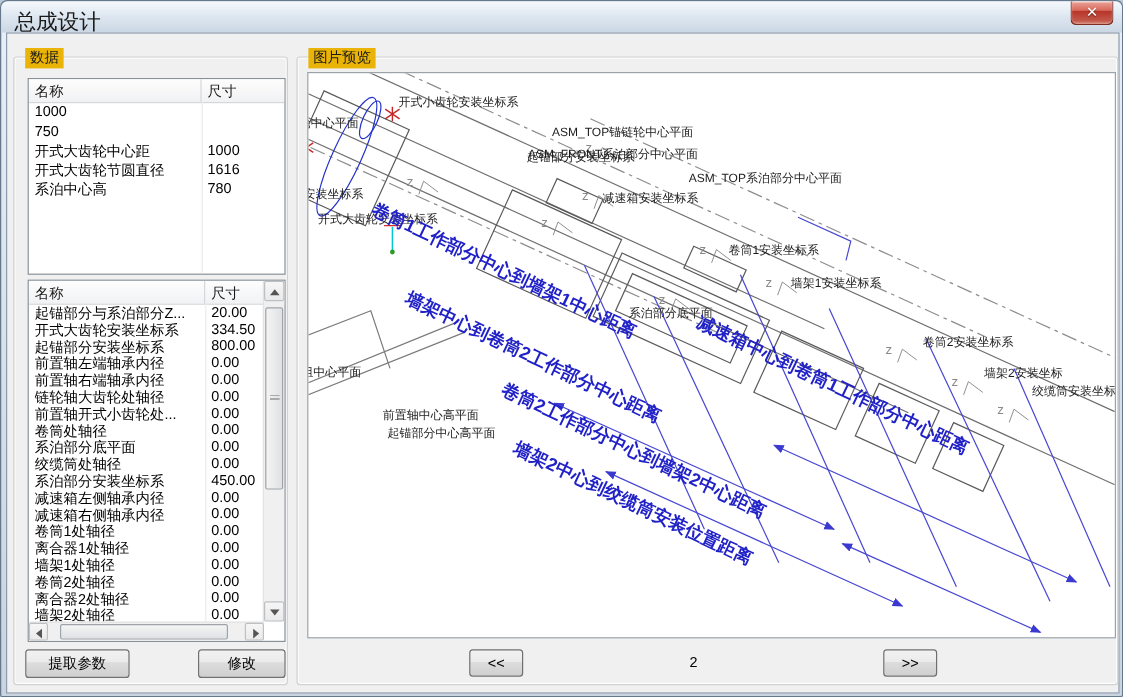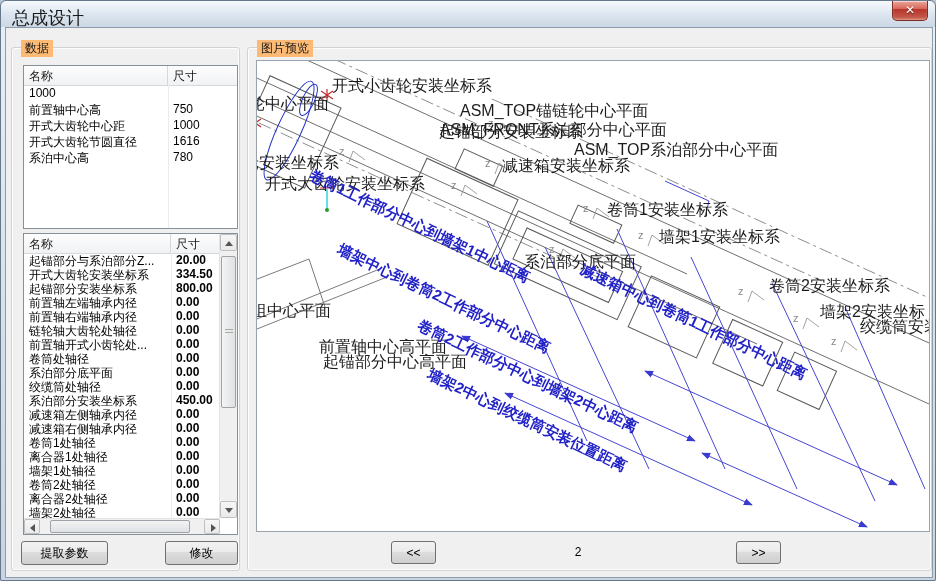--- a/index.html
+++ b/index.html
@@ -11,39 +11,39 @@
   .close-btn{position:absolute;right:7px;top:0px;width:36px;height:20px;cursor:default;
              background:linear-gradient(#eba69c 0%,#d8685a 40%,#b8352a 45%,#c2574a 85%,#d98c7c);
              border:1px solid #7e2c24;border-top:none;border-radius:0 0 5px 5px;
              box-shadow:inset 0 1px 0 rgba(255,255,255,.5), inset 0 0 2px rgba(255,255,255,.35);
              color:#fff;text-align:center;font-size:12px;font-weight:bold;line-height:19px;box-sizing:border-box;
              text-shadow:0 1px 1px rgba(0,0,0,.5);}
   .client{position:absolute;left:4px;top:26px;width:928px;height:551px;background:#f0f0f0;
           border:1px solid #8d9cac;box-sizing:border-box;}
   
   .group{position:absolute;border:1px solid #d2d2d2;border-radius:3px;box-shadow:inset 0 0 0 1px #fdfdfd;}
-  .group-label{position:absolute;top:-8px;left:9px;background:#fdba74;padding:0 4px;font-size:12px;color:#1a1a1a;}
+  .group-label{position:absolute;top:-8px;left:9px;background:#eab308;padding:0 4px;font-size:12px;color:#1a1a1a;}
   .g-data{left:5px;top:19px;width:227px;height:522px;}
   .g-preview{left:241px;top:19px;width:683px;height:522px;}
 
   .tbl{position:absolute;background:#fff;border:1px solid #889097;box-sizing:border-box;overflow:hidden;}
   .t1{left:11px;top:17px;width:215px;height:164px;}
   .t2{left:11px;top:185px;width:215px;height:302px;}
   .thead{display:flex;height:19px;background:linear-gradient(#fdfdfd,#f1f2f4);border-bottom:1px solid #d5d7da;}
   .th{font-size:12px;color:#1a1a1a;padding:2px 0 0 5px;box-sizing:border-box;border-right:1px solid #d5d7da;}
   .t1 .th.h0{width:144px;}  .t1 .th.h1{flex:1;border-right:none;}
   .t2 .th.h0{width:147px;}  .t2 .th.h1{width:49px;border-right:none;}
   .tbody{position:relative;}
   .t1 .tbody{height:143px;}
   .t2 .tbody{position:absolute;left:0;top:19px;width:196px;height:265px;overflow:hidden;}
   .tr{display:flex;}
   .t1 .tr{height:16px;} .t2 .tr{height:14px;}
   .td{font-size:12px;color:#000;padding-left:5px;white-space:nowrap;overflow:hidden;box-sizing:border-box;}
   .t1 .td.c0{width:144px;} .t1 .td.c1{flex:1;}
-  .t2 .td.c0{width:147px;} .t2 .td.c1{width:49px;font-weight:bold;}
+  .t2 .td.c0{width:147px;} .t2 .td.c1{width:49px;}
   .colsep{position:absolute;top:19px;bottom:0;width:1px;background:#ececec;}
   .t1 .colsep{left:144px;} .t2 .colsep{left:147px;bottom:16px;}
 
   
   .vscroll{position:absolute;right:0;top:0;width:18px;height:284px;background:#f0f0f0;border-left:1px solid #e3e3e3;box-sizing:border-box;}
   .sbtn{position:absolute;left:0;width:17px;height:17px;background:linear-gradient(#f6f6f6,#eaeaea);border:1px solid #bdc0c3;box-sizing:border-box;border-radius:2px;}
   .sb-up{top:0;} .sb-down{bottom:0;}
   .tri{position:absolute;left:4px;width:0;height:0;border-left:4px solid transparent;border-right:4px solid transparent;}
   .tri-up{top:6px;border-bottom:5px solid #555;}
   .tri-down{top:6px;border-top:5px solid #555;}
@@ -64,21 +64,21 @@
        border:1px solid #707070;border-radius:3px;box-sizing:border-box;padding:0;font-family:inherit;}
   .btn-extract{left:9px;top:493px;width:87px;height:24px;}
   .btn-modify{left:153px;top:493px;width:73px;height:24px;}
   .btn-prev{left:143px;top:493px;width:45px;height:23px;}
   .btn-next{left:488px;top:493px;width:45px;height:23px;}
   .page-num{position:absolute;left:310px;top:497px;width:40px;text-align:center;font-size:12px;color:#000;}
 
   .preview{position:absolute;left:8px;top:12px;width:672px;height:470px;background:#fff;
            border:1px solid #9aa2aa;box-sizing:content-box;overflow:hidden;}
   .preview svg{position:absolute;left:0;top:0;}
-  .lab{position:absolute;font-size:16px;color:#1c1c1c;white-space:nowrap;line-height:14px;}
+  .lab{position:absolute;font-size:10px;color:#1c1c1c;white-space:nowrap;line-height:14px;}
   .dim{position:absolute;font-size:15px;font-weight:bold;color:#2121c8;white-space:nowrap;
        transform-origin:0 0;line-height:15px;}
 </style>
 </head>
 <body>
 
 <div class="window">
   <div class="titlebar">
     <span class="title">总成设计</span>
     <div class="close-btn">
@@ -94,21 +94,20 @@
       <div class="tbl t1">
         <div class="thead">
           <div class="th h0">名称</div>
           <div class="th h1">尺寸</div>
         </div>
         <div class="tbody" id="t1body">
             <div class="tr">
               <div class="td c1">1000</div>
             </div>
             <div class="tr">
-              <div class="td c0">前置轴中心高</div>
               <div class="td c1">750</div>
             </div>
             <div class="tr">
               <div class="td c0">开式大齿轮中心距</div>
               <div class="td c1">1000</div>
             </div>
             <div class="tr">
               <div class="td c0">开式大齿轮节圆直径</div>
               <div class="td c1">1616</div>
             </div>

